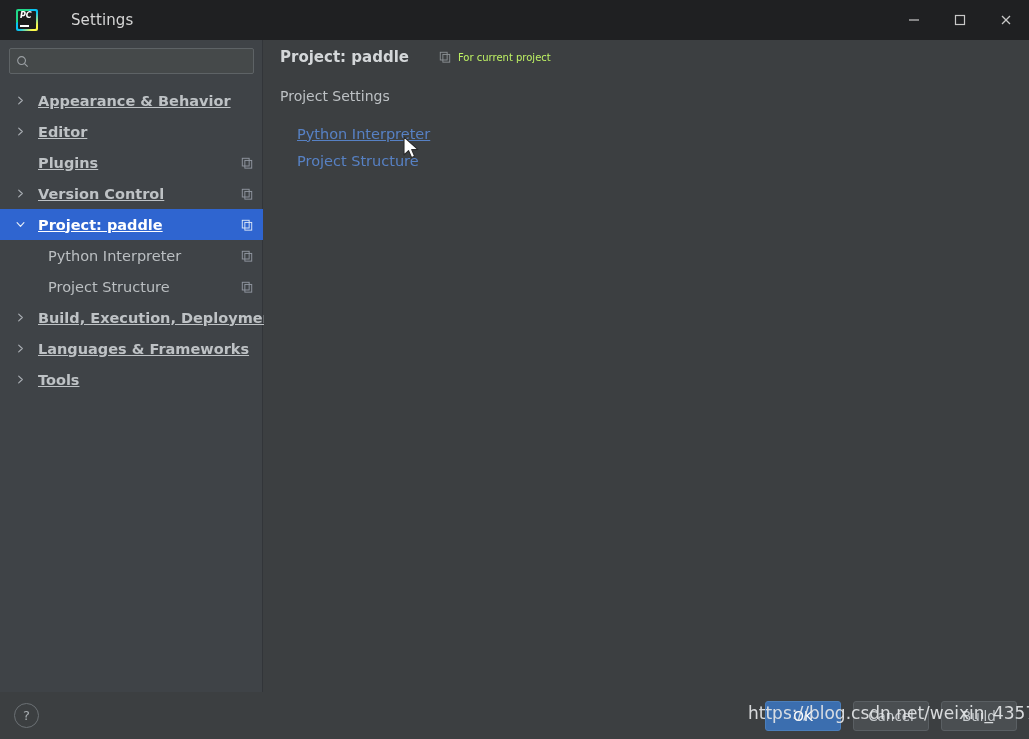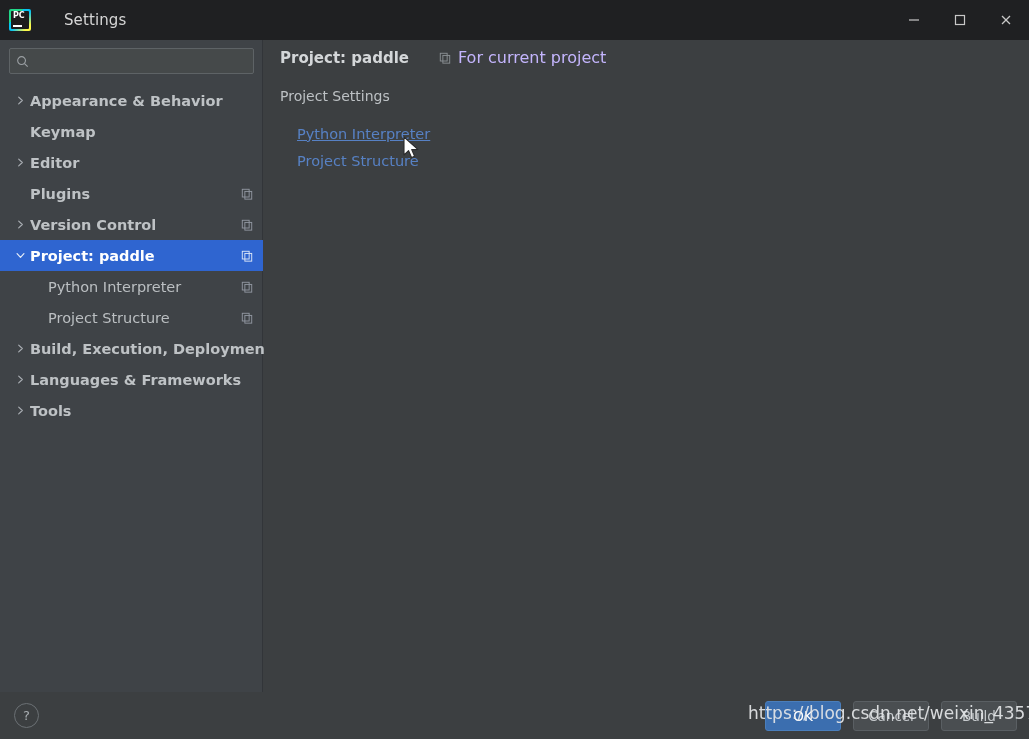--- a/index.html
+++ b/index.html
@@ -24,25 +24,26 @@
     position: absolute;
     left: 0; top: 0;
     width: 1029px;
     height: 40px;
     background: #1f2022;
     display: flex;
     align-items: center;
   }
   .app-logo {
     width: 22px; height: 22px;
-    margin-left: 9px;
+    margin-left: 16px;
     border-radius: 2px;
     position: relative;
     background: linear-gradient(135deg, #21d789 0%, #21d789 34%, #07c3f2 34%, #07c3f2 55%, #fcf84a 85%, #fcf84a 100%);
     flex: 0 0 auto;
+    font-style: italic;
   }
   .app-logo .inner {
     position: absolute;
     left: 2px; top: 2px; right: 2px; bottom: 2px;
     background: #1c1c1c;
     border-radius: 1px;
     color: #ffffff;
     font-size: 8px;
     font-weight: bold;
     line-height: 10px;
@@ -138,21 +139,21 @@
     color: #a9aeb3;
   }
   .tree-item.selected .tree-arrow { color: #e8eef7; }
   .tree-label {
     color: #bbbfc2;
     font-size: 14.5px;
     white-space: nowrap;
   }
   .tree-item.bold .tree-label { font-weight: bold; color: #bec2c5; }
   .tree-item.selected .tree-label { color: #ffffff; }
-  .tree-item.indent-0 .tree-label { margin-left: 30px; }
+  .tree-item.indent-0 .tree-label { margin-left: 38px; text-decoration: underline; }
   .tree-item.indent-1 .tree-label { margin-left: 48px; }
   .copy-icon {
     position: absolute;
     right: 10px;
     top: 50%;
     transform: translateY(-50%);
     color: #9096a0;
     display: flex;
   }
   .tree-item.selected .copy-icon { color: #dbe6f7; }
@@ -173,22 +174,22 @@
   }
   .content-title {
     color: #d4d7d9;
     font-size: 15px;
     font-weight: bold;
   }
   .scope-note {
     margin-left: 30px;
     display: flex;
     align-items: center;
-    color: #c4b5fd;
-    font-size: 16px;
+    color: #bef264;
+    font-size: 10px;
   }
   .scope-note .copy-icon-inline {
     margin-right: 7px;
     color: #8a8f93;
     display: flex;
   }
   .section-label {
     position: absolute;
     left: 16px; top: 48px;
     color: #bdc1c4;
@@ -323,23 +324,20 @@
     <div class="tree" id="tree-root">
         <div class="tree-item indent-0 bold">
           <span class="tree-arrow">
             <svg width="9" height="9" viewBox="0 0 10 10">
               <path d="M3,1.2 L7,5 L3,8.8" fill="none" stroke="currentColor" stroke-width="1.3" stroke-linecap="round" stroke-linejoin="round"></path>
             </svg>
           </span>
           <span class="tree-label">Appearance &amp; Behavior</span>
         </div>
         <div class="tree-item indent-0 bold">
-          <span class="tree-label">Keymap</span>
-        </div>
-        <div class="tree-item indent-0 bold">
           <span class="tree-arrow">
             <svg width="9" height="9" viewBox="0 0 10 10">
               <path d="M3,1.2 L7,5 L3,8.8" fill="none" stroke="currentColor" stroke-width="1.3" stroke-linecap="round" stroke-linejoin="round"></path>
             </svg>
           </span>
           <span class="tree-label">Editor</span>
         </div>
         <div class="tree-item indent-0 bold">
           <span class="tree-label">Plugins</span>
           <span class="copy-icon">

